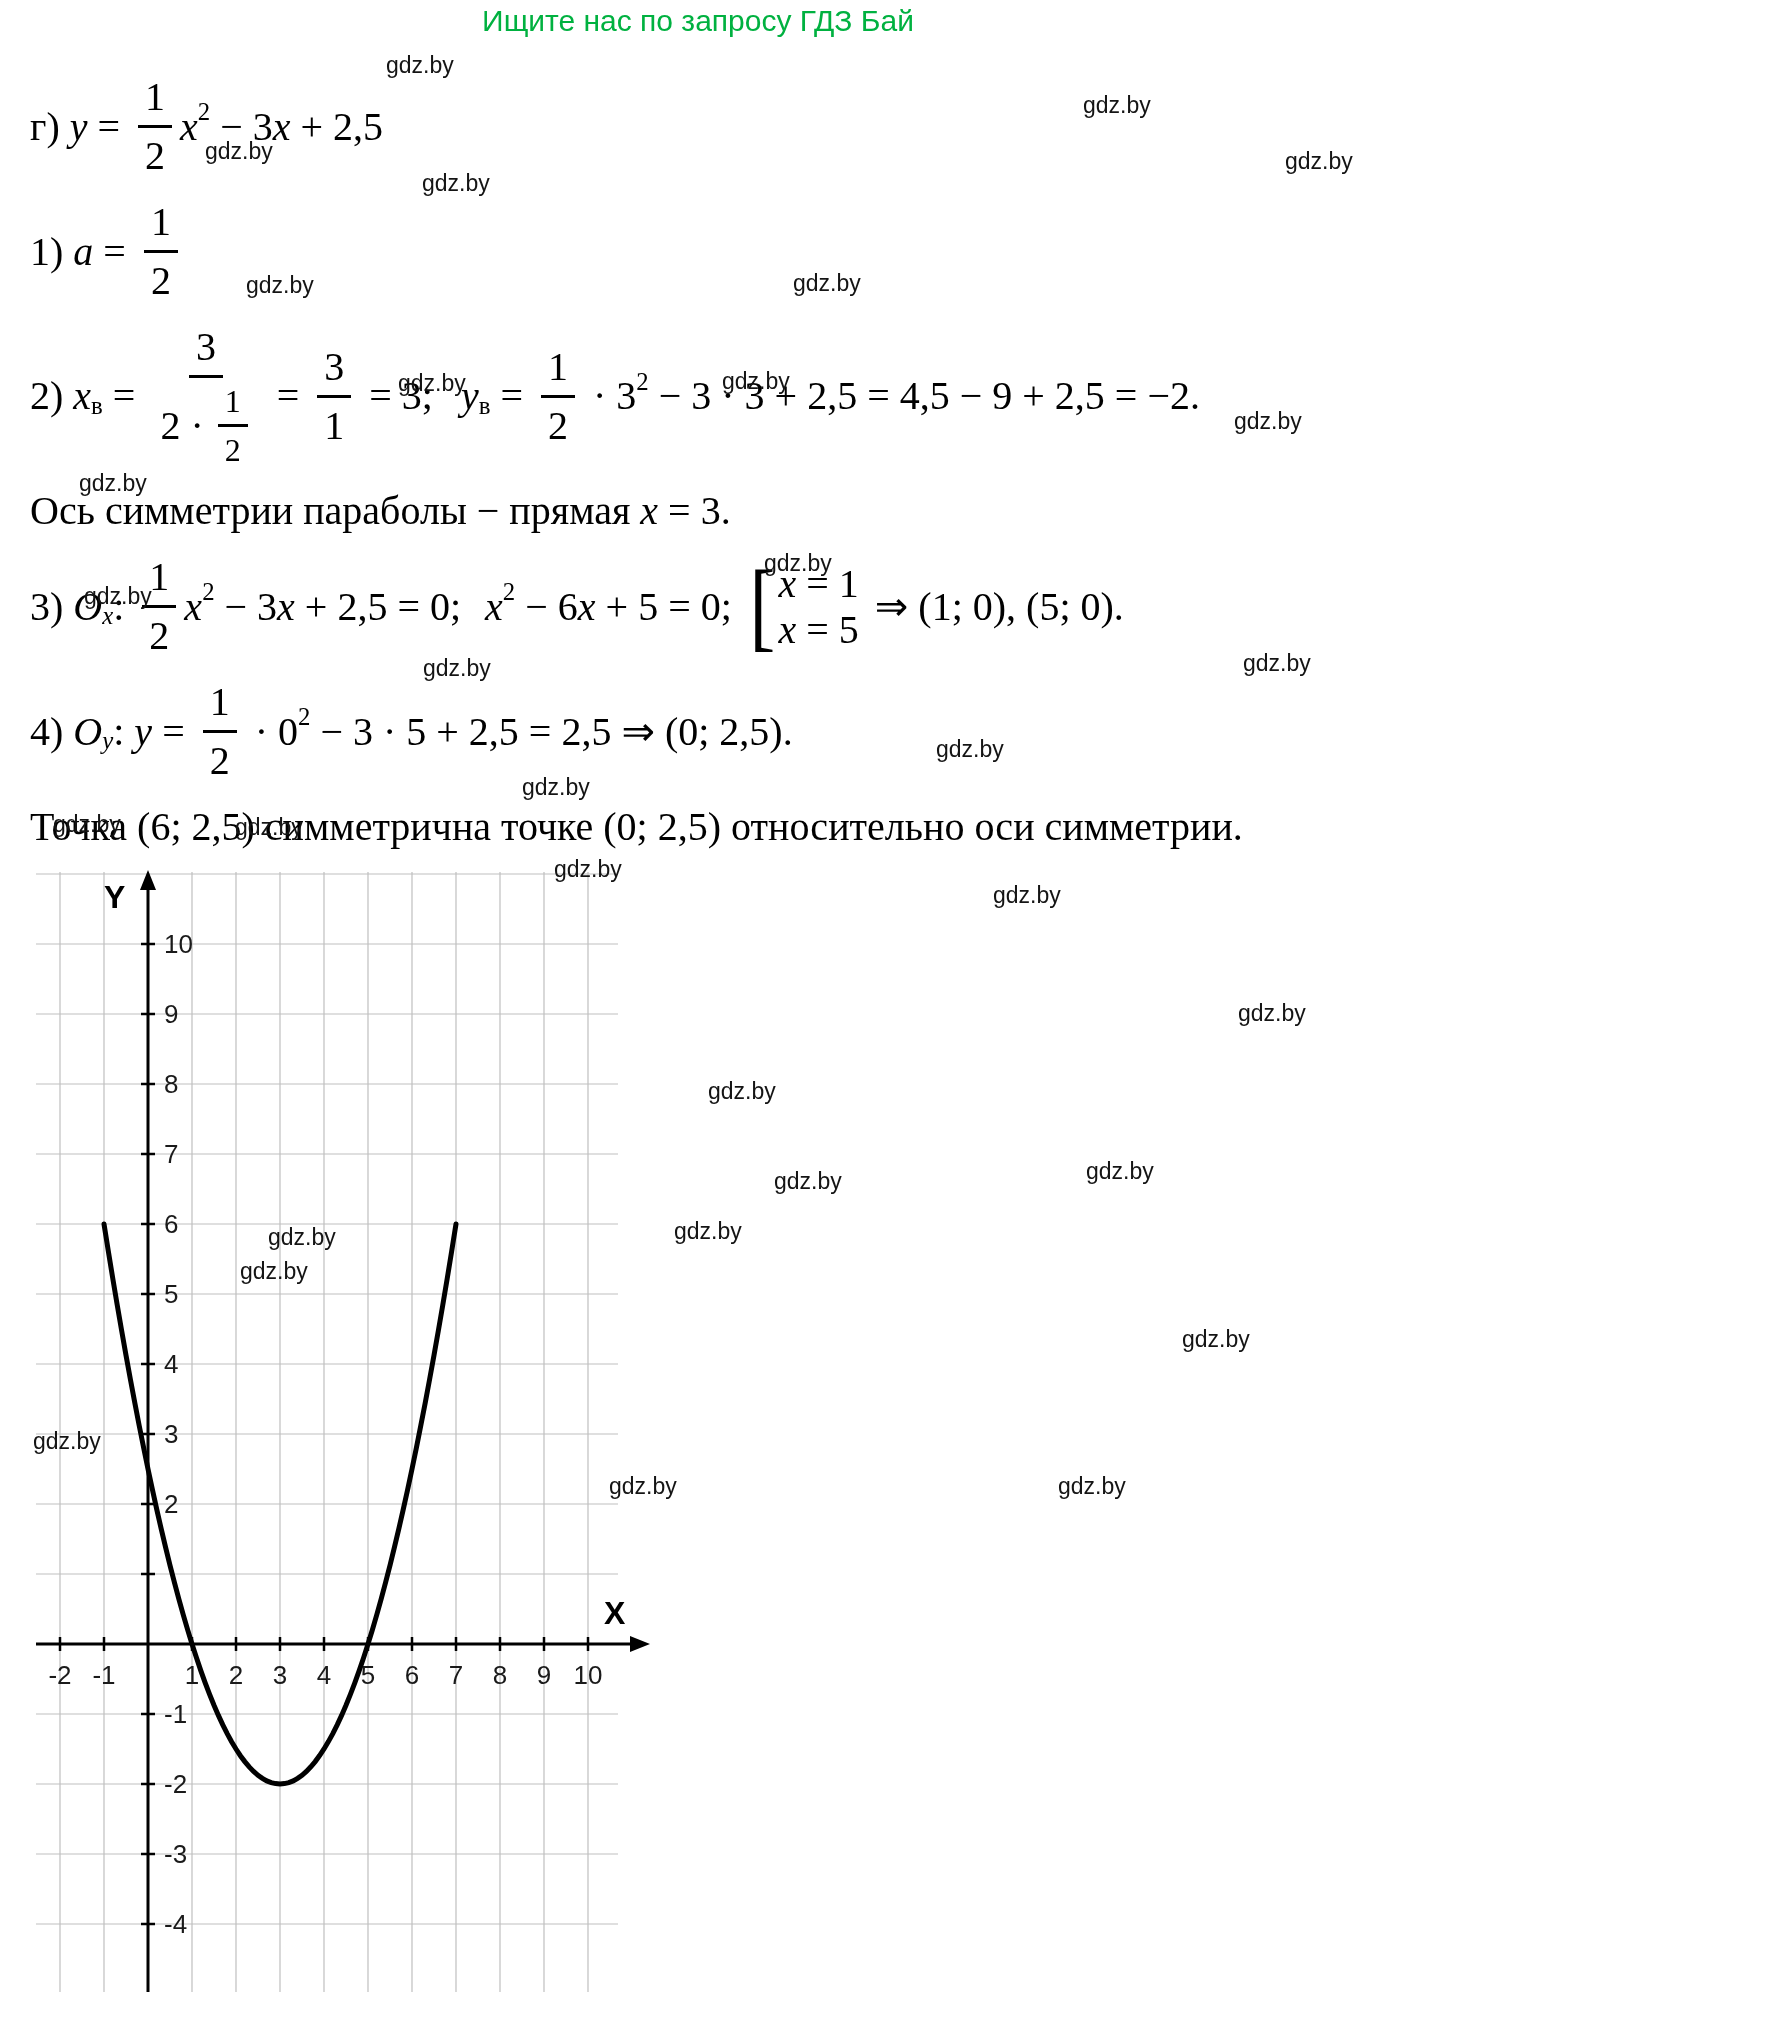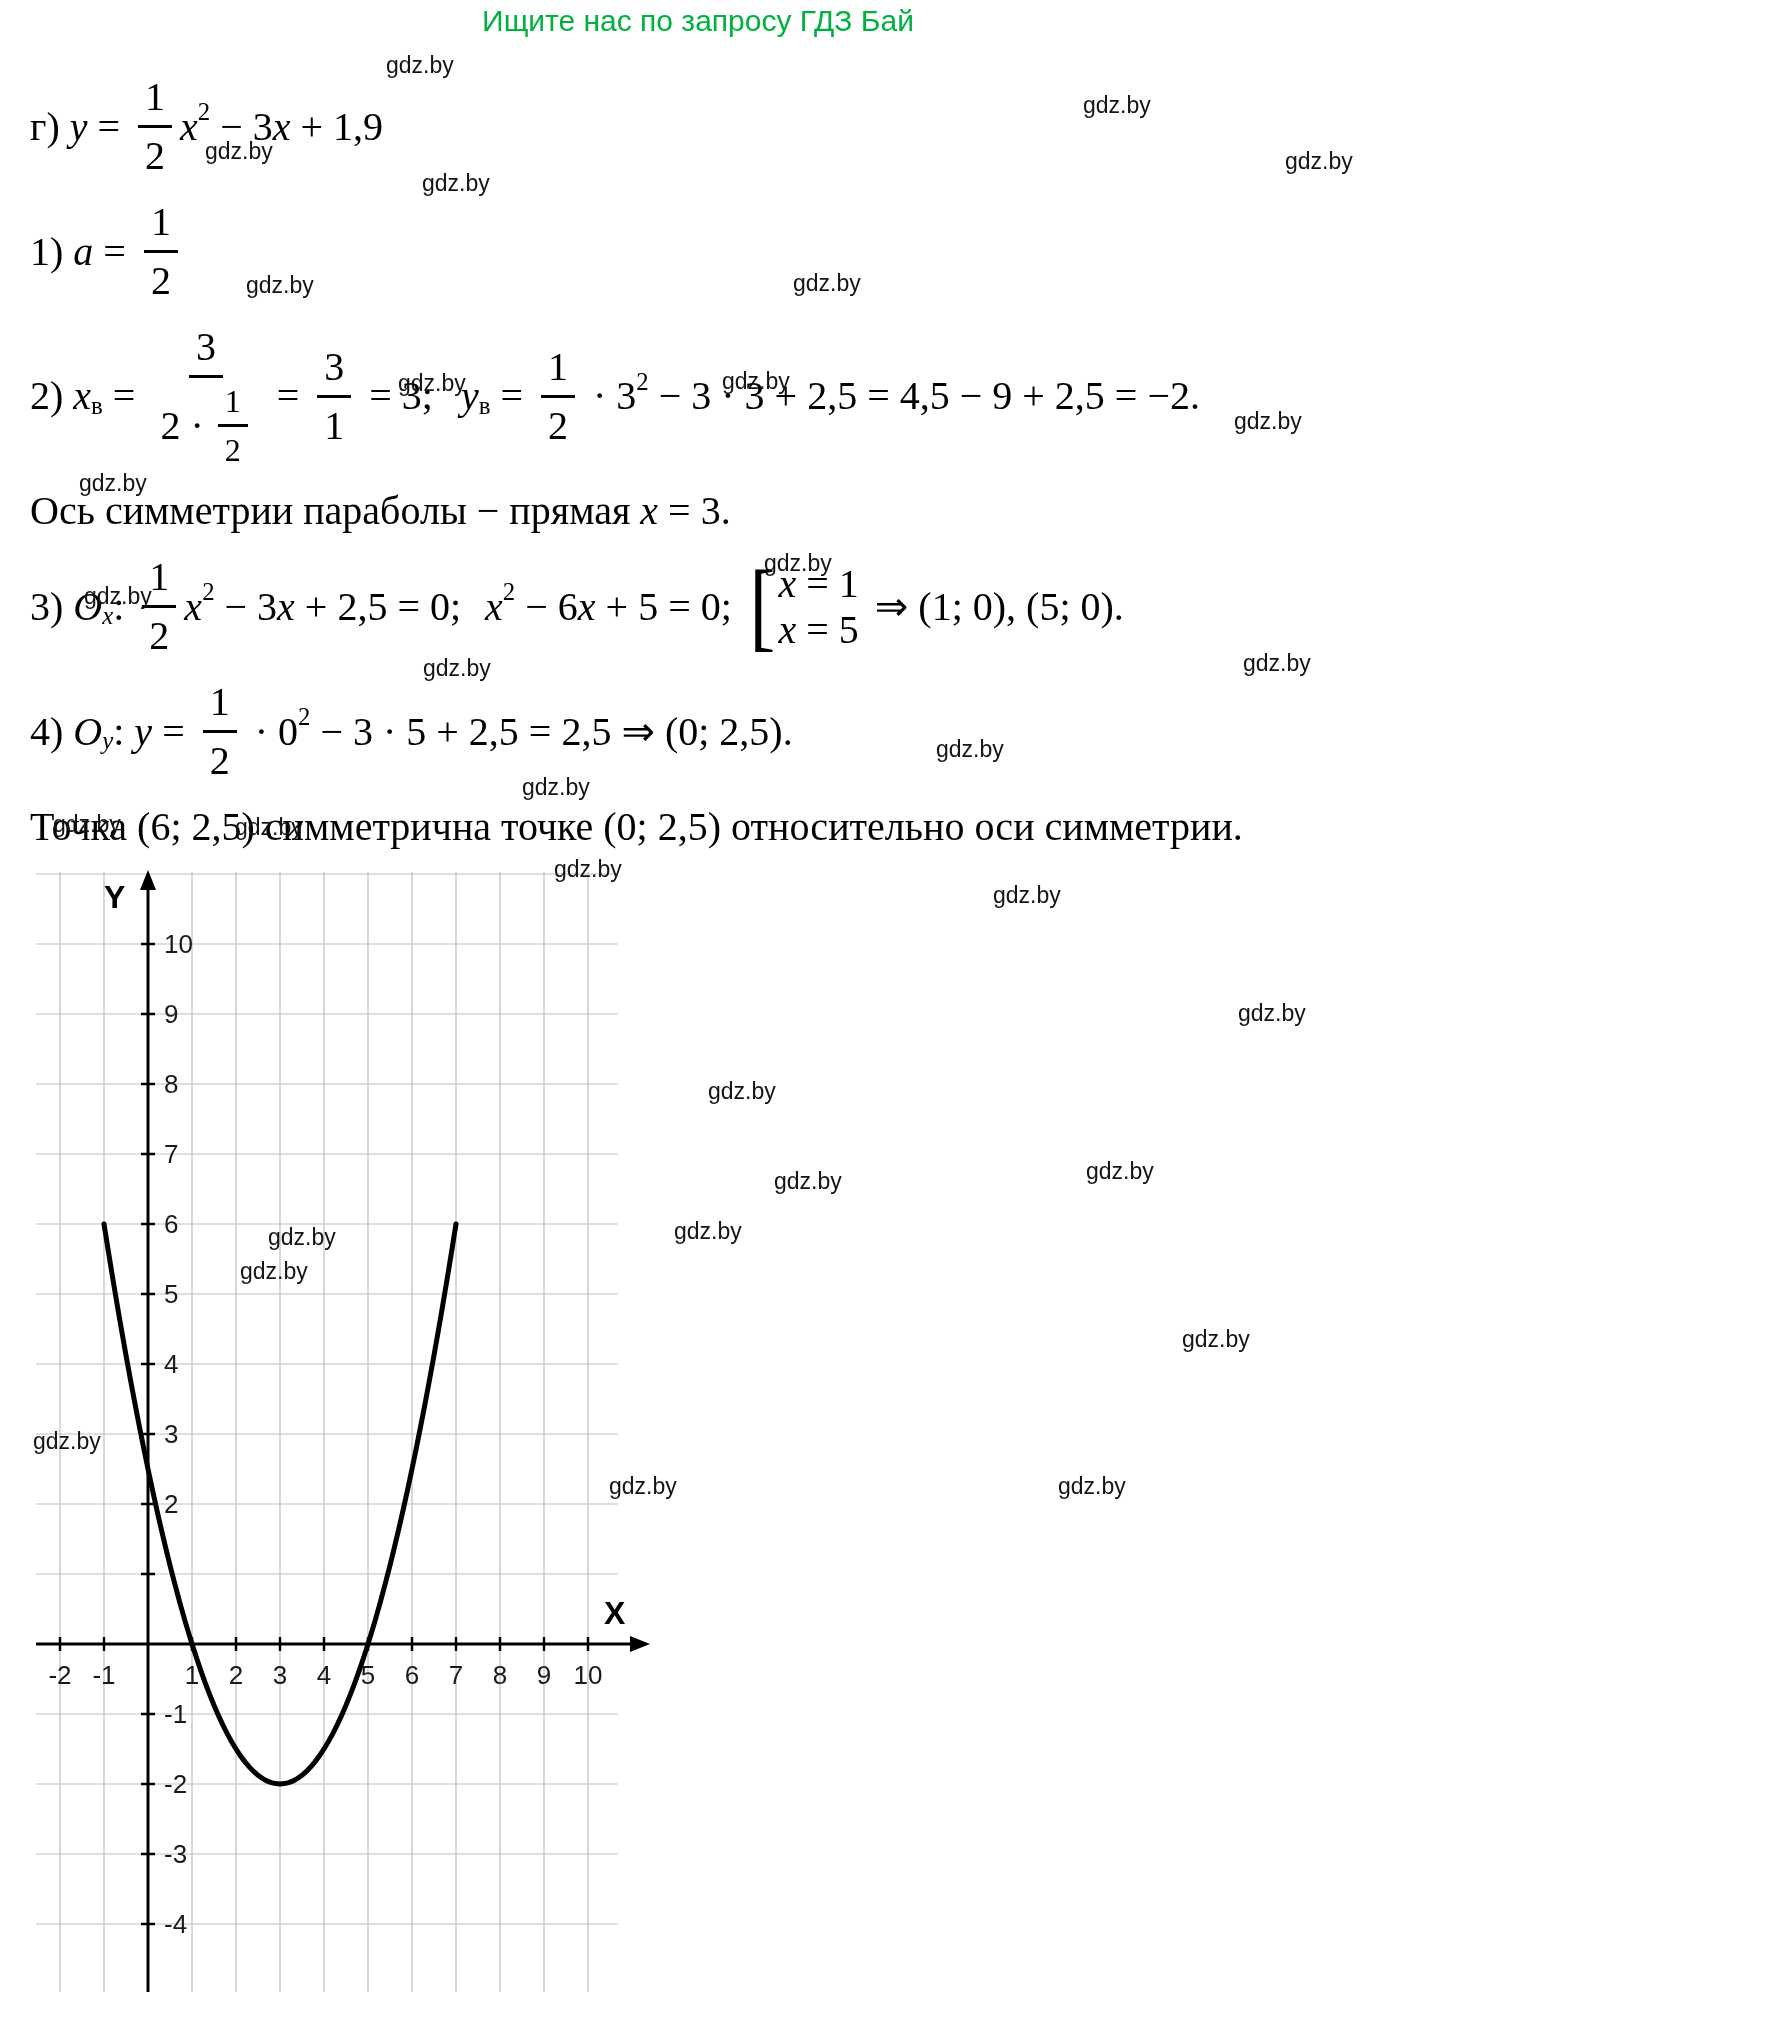--- a/index.html
+++ b/index.html
@@ -58,21 +58,21 @@
             <span class="tok" data-name="math-text">1</span>
           </span>
           <span class="fden" data-name="fraction-denominator">
             <span class="tok" data-name="math-text">2</span>
           </span>
         </span>
         <span class="tok it" data-name="math-variable">x</span>
         <span class="sup" data-name="superscript">2</span>
         <span class="tok" data-name="math-text"> − 3</span>
         <span class="tok it" data-name="math-variable">x</span>
-        <span class="tok" data-name="math-text"> + 1,9</span>
+        <span class="tok" data-name="math-text"> + 2,5</span>
       </div>
       <div class="math-line" data-name="math-line-1">
         <span class="tok" data-name="math-text">1) </span>
         <span class="tok it" data-name="math-variable">a</span>
         <span class="tok" data-name="math-text"> = </span>
         <span class="frac" data-name="fraction">
           <span class="fnum" data-name="fraction-numerator">
             <span class="tok" data-name="math-text">1</span>
           </span>
           <span class="fden" data-name="fraction-denominator">

